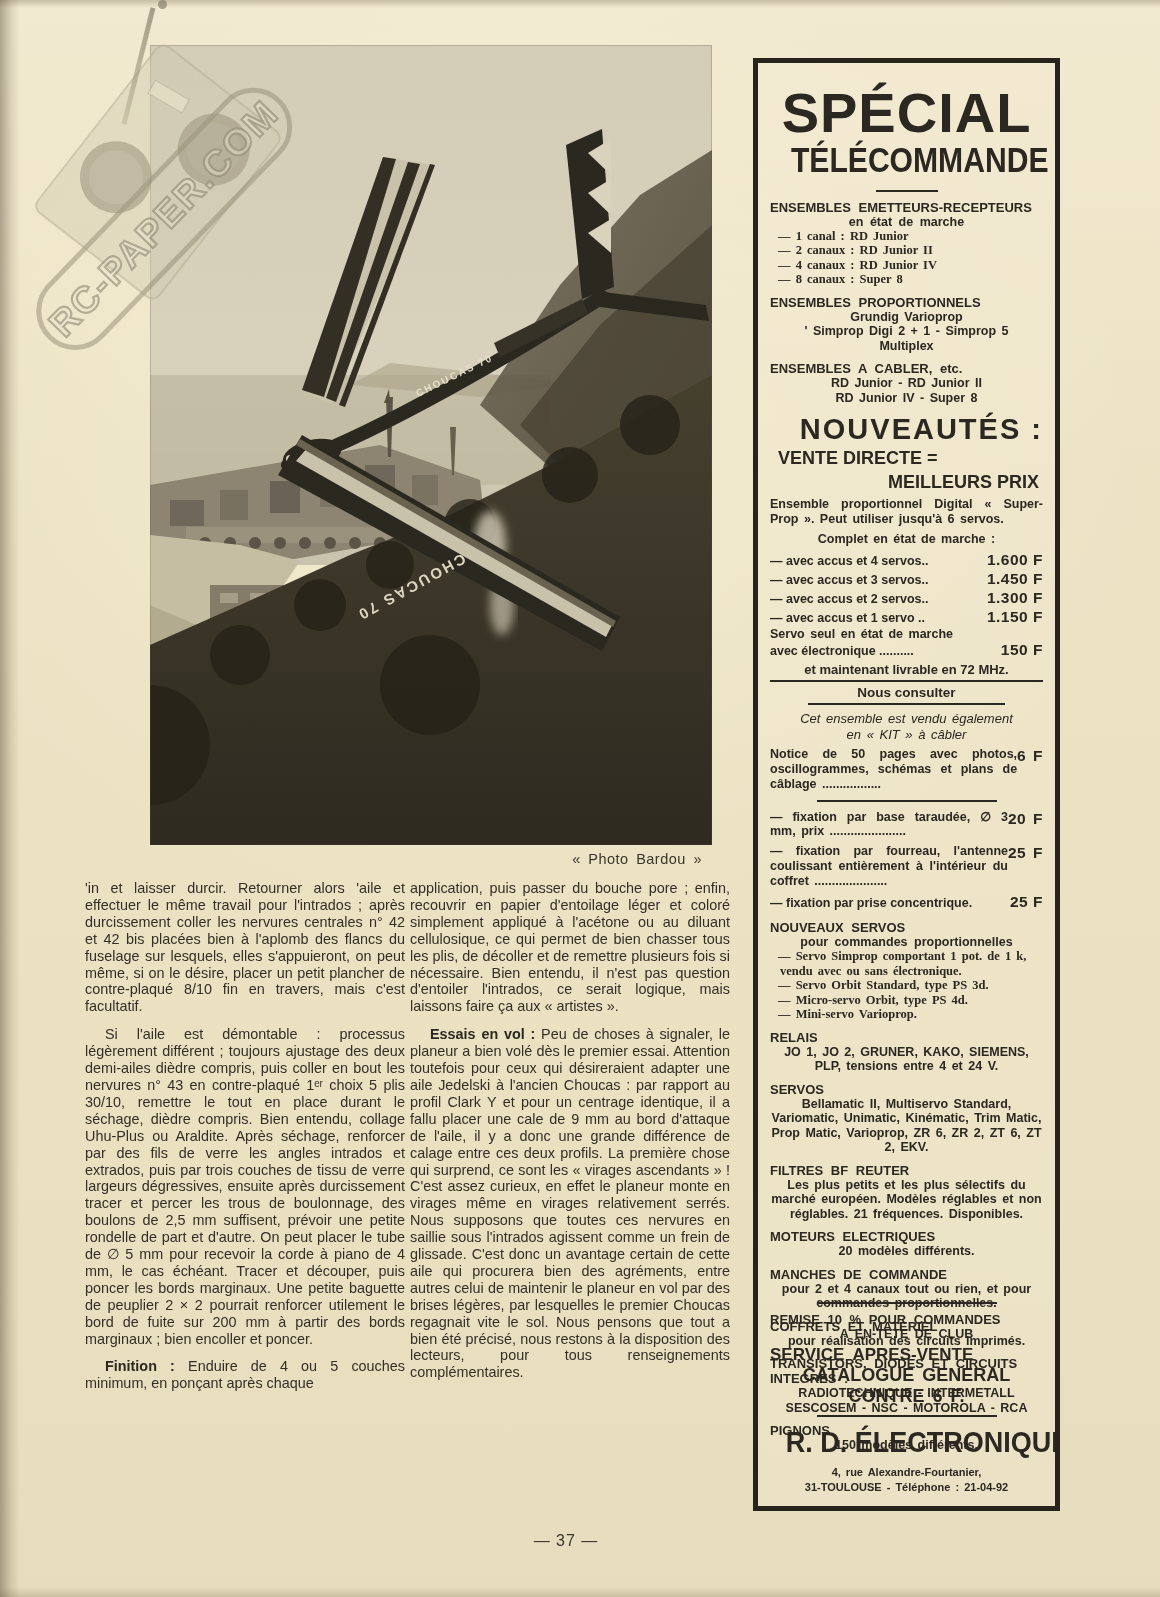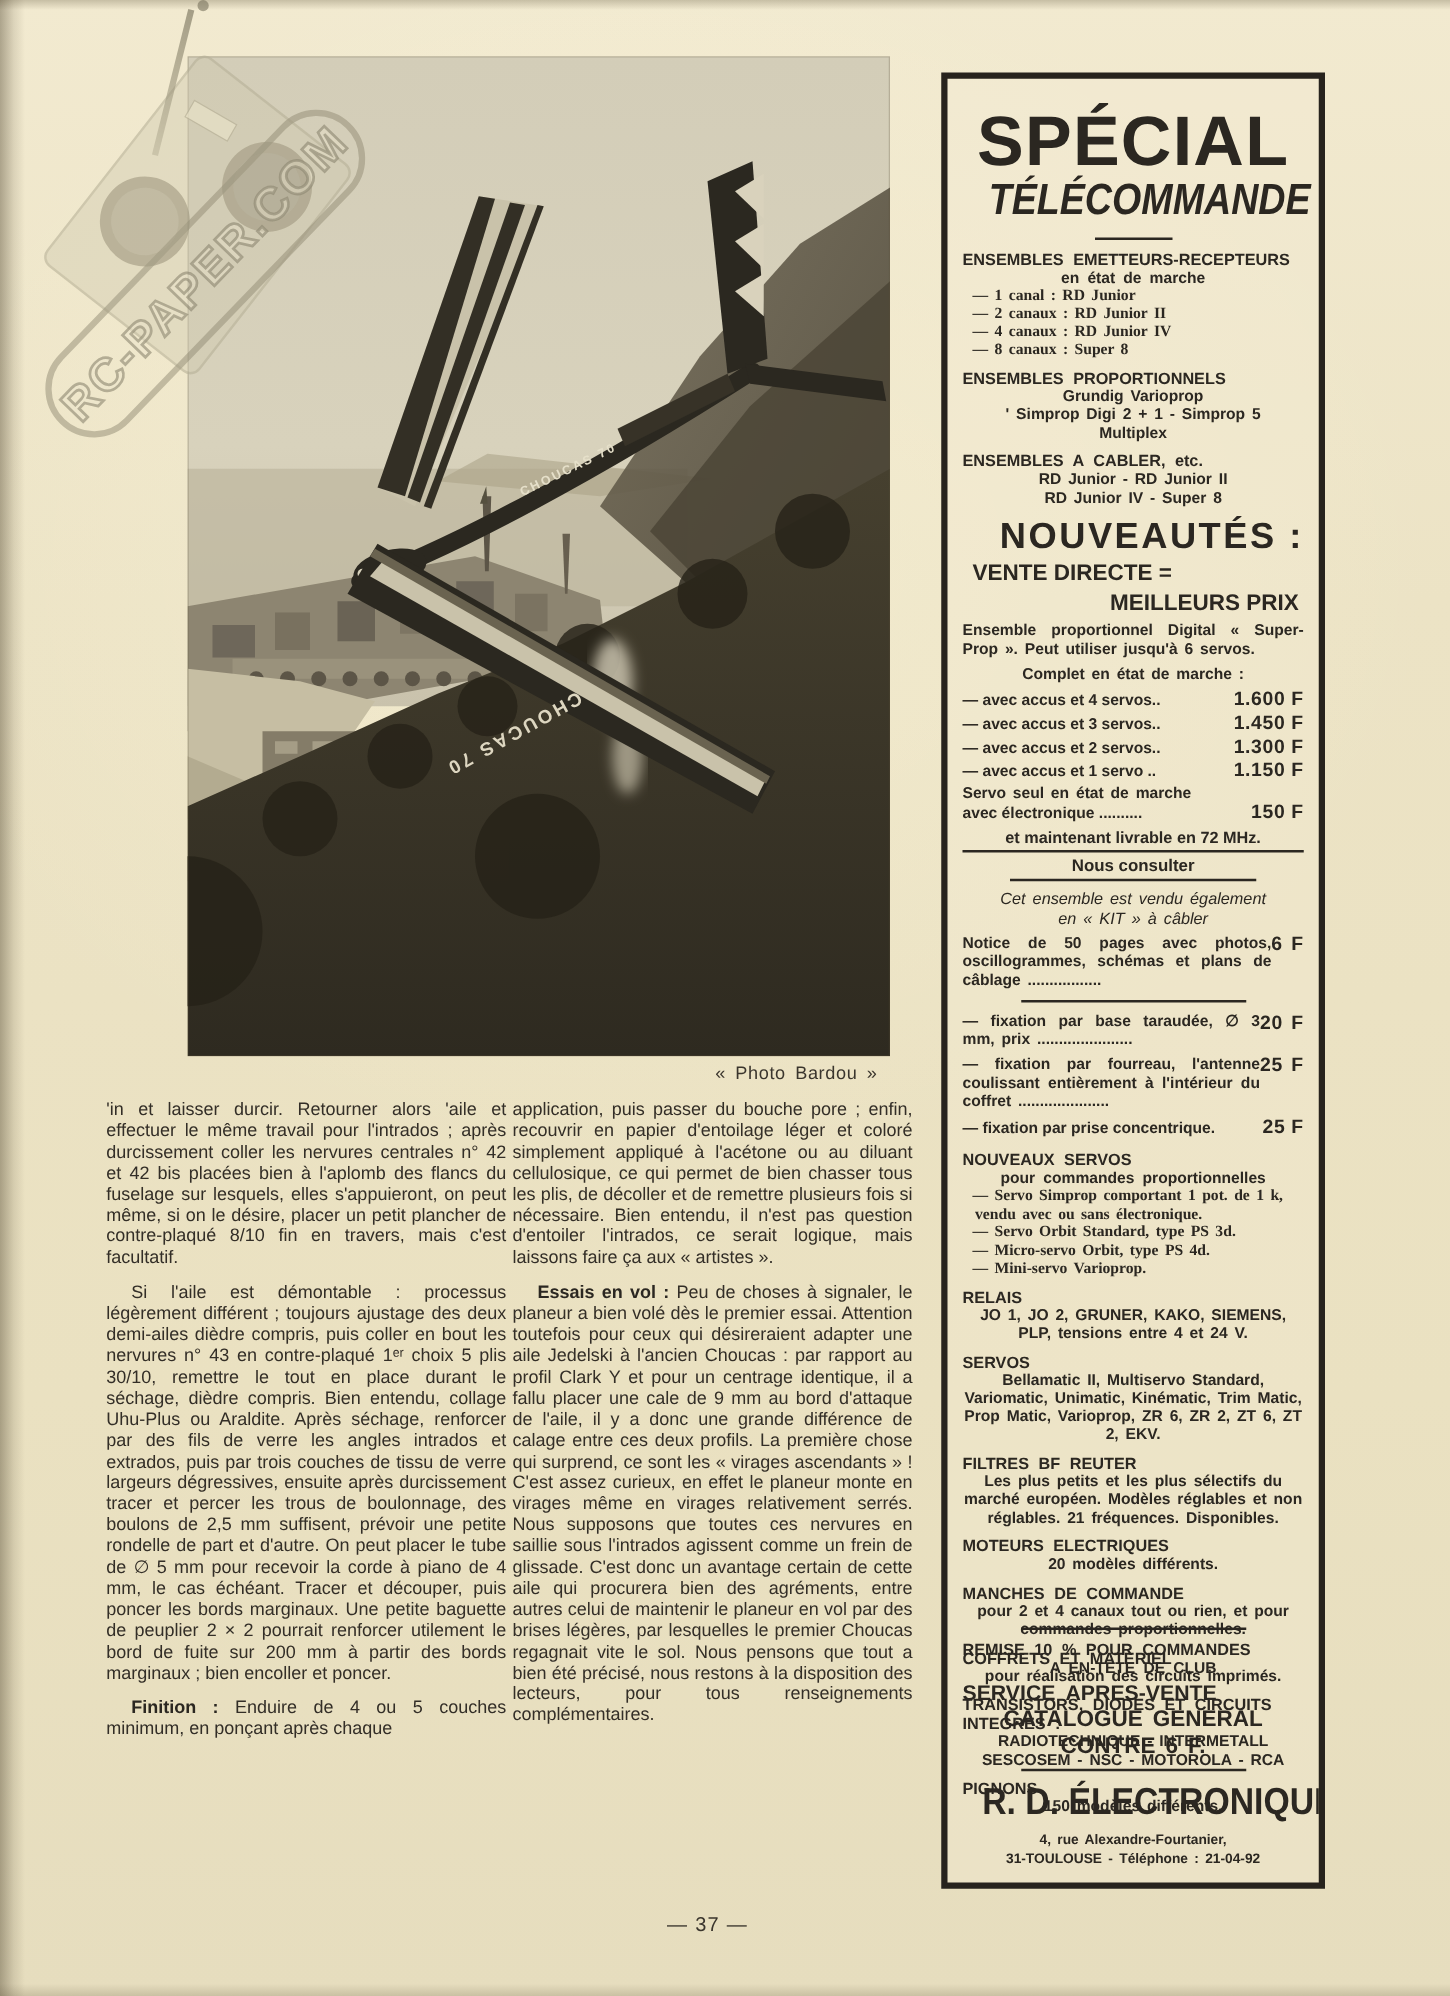--- a/index.html
+++ b/index.html
@@ -51,21 +51,21 @@
   .col2{left:410px;}
   .col p{margin:0 0 11px 0;}
   .col p.ind{text-indent:20px;}
   .col b{color:#2b2721;}
 
   
   .ad{position:absolute;left:753px;top:58px;width:307px;height:1453px;
     border:5px solid #27231d;background:rgba(244,236,212,0.35);box-sizing:border-box;
     padding:14px 12px 0 12px;color:#2b2721;overflow:hidden;}
   .ad .t1{text-align:center;font-size:56px;font-weight:700;letter-spacing:1px;line-height:1.0;margin-top:8px;}
-  .ad .t2{text-align:left;font-size:35px;font-weight:700;line-height:1.1;white-space:nowrap;font-style:italic;}
+  .ad .t2{text-align:left;font-size:35px;font-weight:700;line-height:1.1;white-space:nowrap;}
   .ad .t2 span{display:inline-block;transform:scaleX(0.86);transform-origin:center;}
   .ad .rule{border-top:2.5px solid #2b2721;width:62px;margin:10px auto 8px auto;}
   .ad .rule.wide{width:180px;margin:8px auto;}
   .ad .h{font-size:13px;font-weight:700;text-align:left;word-spacing:4px;margin-top:8px;}
   .ad .sub{font-size:12.5px;font-weight:700;text-align:center;word-spacing:3px;}
   .ad .item{font-size:12.5px;font-weight:700;word-spacing:2px;padding-left:10px;text-indent:-2px;line-height:1.16;font-family:Liberation Serif, serif;}
   .ad .cline{font-size:12.5px;font-weight:700;text-align:center;word-spacing:2px;line-height:1.16;}
   .ad .body{font-size:12.5px;font-weight:700;word-spacing:2px;line-height:1.18;text-align:justify;}
   .ad .nouv{text-align:right;font-size:29px;font-weight:700;letter-spacing:2px;margin:8px 0 2px 0;white-space:nowrap;}
   .ad .vente{font-size:18px;font-weight:700;margin-top:2px;padding-left:8px;}

